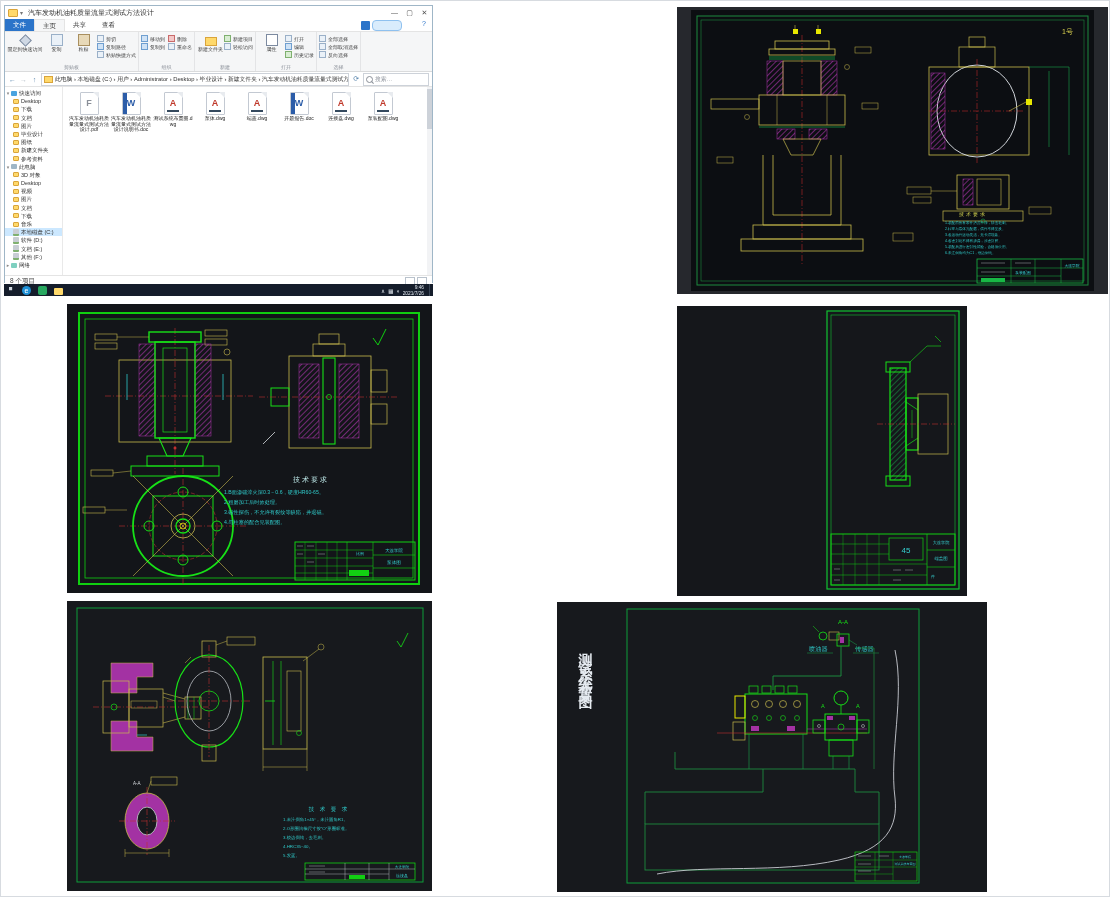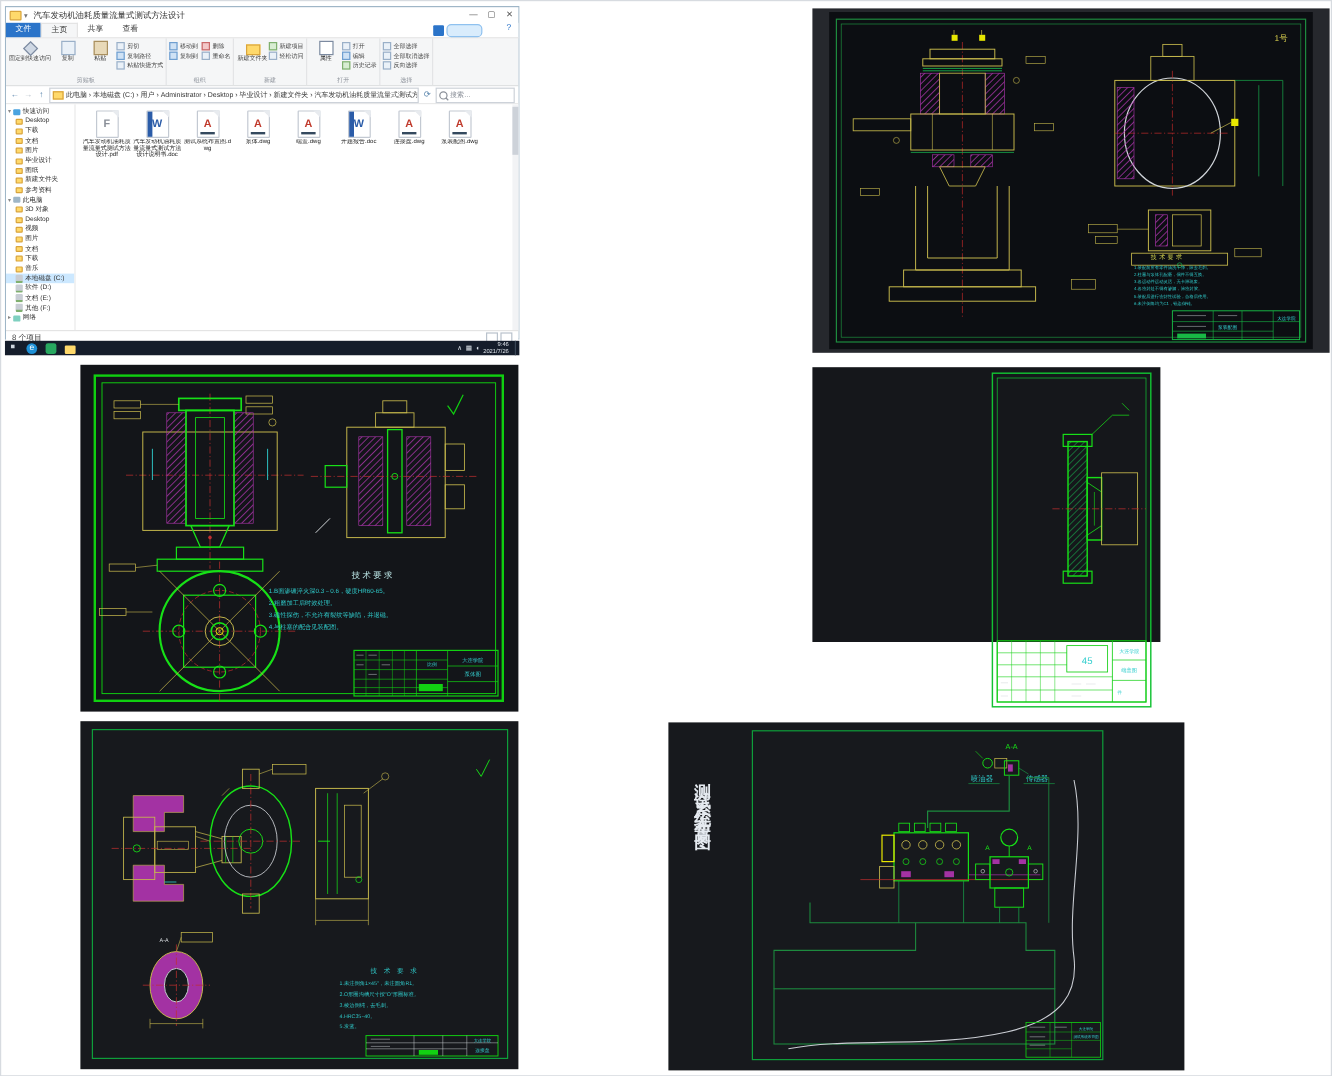--- a/index.html
+++ b/index.html
@@ -611,21 +611,21 @@
     <line x1="2" y1="4" x2="8" y2="4" stroke="#cfd3d8" stroke-width="0.4"></line>
     <line x1="12" y1="4" x2="19" y2="4" stroke="#cfd3d8" stroke-width="0.4"></line>
     <line x1="2" y1="12" x2="8" y2="12" stroke="#cfd3d8" stroke-width="0.4"></line>
     <line x1="12" y1="20" x2="19" y2="20" stroke="#cfd3d8" stroke-width="0.4"></line>
     <line x1="23" y1="12" x2="30" y2="12" stroke="#cfd3d8" stroke-width="0.4"></line>
   </g>
 </svg>
 </div>
 
 
-<div class="cadpanel" style="left:676px;top:305px;width:290px;height:229px;background:#15171b;">
+<div class="cadpanel" style="left:676px;top:305px;width:290px;height:290px;background:#15171b;">
 <svg width="290" height="290" viewBox="0 0 290 290">
   <rect x="150" y="5" width="132" height="278" fill="none" stroke="#12c232" stroke-width="1.2"></rect>
   <rect x="154" y="9" width="124" height="270" fill="none" stroke="#12c232" stroke-width="0.6"></rect>
   <g>
     <rect x="213" y="62" width="16" height="112" fill="url(#hatchG)" stroke="#17e017" stroke-width="1.2"></rect>
     <rect x="209" y="56" width="24" height="10" fill="none" stroke="#17e017" stroke-width="1"></rect>
     <rect x="209" y="170" width="24" height="10" fill="none" stroke="#17e017" stroke-width="1"></rect>
     <rect x="229" y="92" width="12" height="52" fill="none" stroke="#17e017" stroke-width="1.2"></rect>
     <line x1="229" y1="96" x2="241" y2="104" stroke="#17e017" stroke-width="0.7"></line>
     <line x1="229" y1="140" x2="241" y2="132" stroke="#17e017" stroke-width="0.7"></line>

